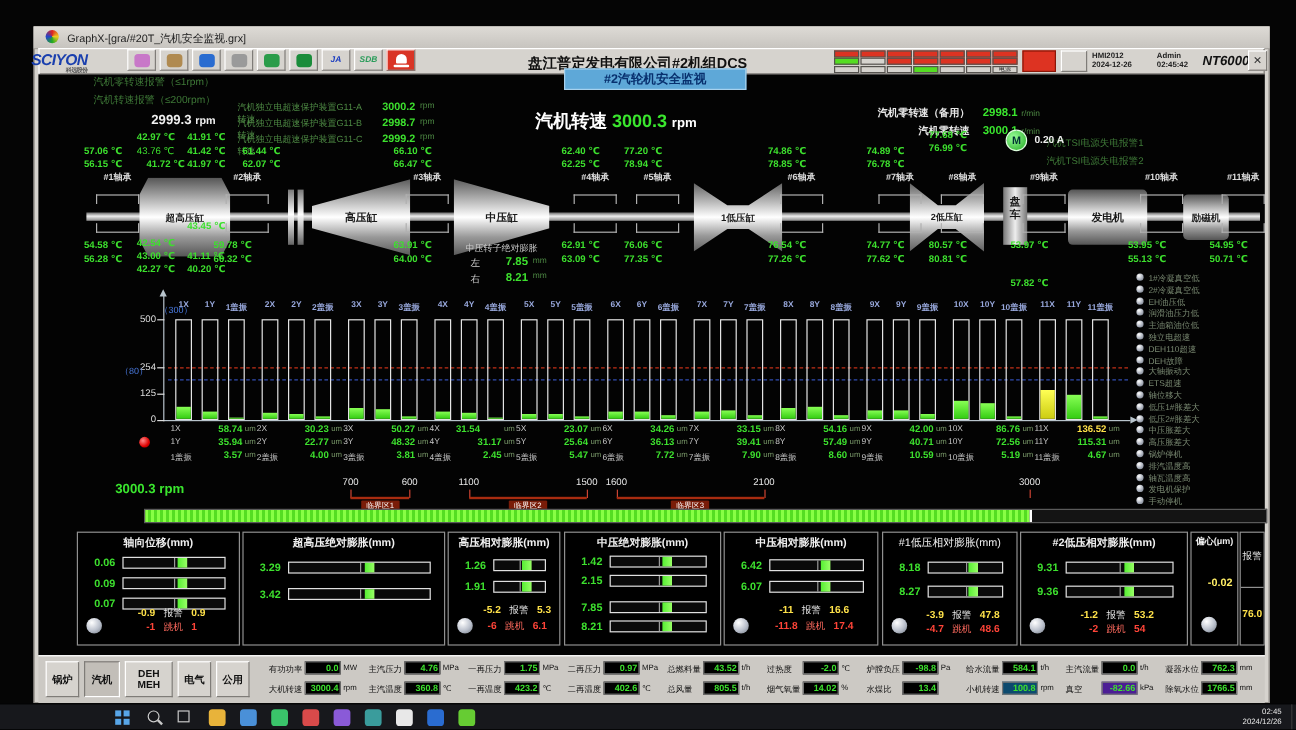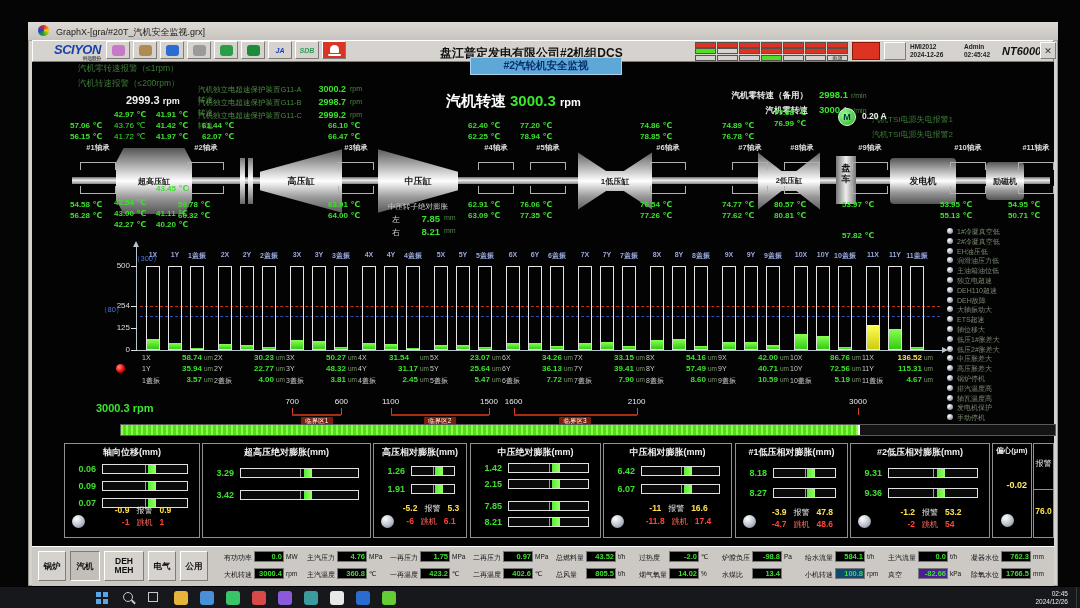--- a/index.html
+++ b/index.html
@@ -15,21 +15,21 @@
 <div id="root">
 
   <div class="abs" style="left:28px;top:22px;width:1030px;height:564px;background:#d6d3ce;border:1px solid #98958f;box-sizing:border-box;"></div>
 
   <div class="abs" style="left:28px;top:22px;width:1030px;height:18px;background:linear-gradient(180deg,#dedbd6,#c7c4bf);border-bottom:1px solid #a8a5a0;">
     <div class="abs" style="left:10px;top:3px;width:11px;height:11px;border-radius:50%;background:conic-gradient(#d22,#ec2,#2a2,#24c,#d22);"></div>
     <div class="abs" style="left:28px;top:4px;font-size:9px;color:#222;">GraphX-[gra/#20T_汽机安全监视.grx]</div>
   </div>
 
   <div class="abs bev" style="left:32px;top:40px;width:1022px;height:22px;"></div>
-  <div class="abs" style="left:54px;top:42px;font-size:13px;font-weight:bold;font-style:italic;color:#1a3fae;letter-spacing:-0.5px;">
+  <div class="abs" style="left:26px;top:42px;font-size:13px;font-weight:bold;font-style:italic;color:#1a3fae;letter-spacing:-0.5px;">
     <span>SCIYON</span>
     <div style="font-size:5px;font-style:normal;color:#555;text-align:right;margin-top:-2px;">科远股份</div>
   </div>
   <div class="abs" id="tb-icons" style="left:106px;top:41px;height:20px;display:flex;gap:3px;">
       <div style="position: relative; width: 24px; height: 18px; background: rgb(214, 211, 206); border-width: 1px; border-style: solid; border-color: rgb(255, 255, 255) rgb(127, 124, 120) rgb(127, 124, 120) rgb(255, 255, 255); box-sizing: border-box;">
         <div style="position: absolute; left: 5px; top: 3px; width: 13px; height: 11px; border-radius: 3px; background: rgb(200, 120, 200);"></div>
       </div>
       <div style="position: relative; width: 24px; height: 18px; background: rgb(214, 211, 206); border-width: 1px; border-style: solid; border-color: rgb(255, 255, 255) rgb(127, 124, 120) rgb(127, 124, 120) rgb(255, 255, 255); box-sizing: border-box;">
         <div style="position: absolute; left: 5px; top: 3px; width: 13px; height: 11px; border-radius: 3px; background: rgb(176, 138, 80);"></div>
       </div>
@@ -262,21 +262,21 @@
     <div style="position: absolute; left: 950px; top: 186px; width: 36px; height: 8px; border-right: 1px solid rgb(176, 176, 176); border-bottom: 1px solid rgb(176, 176, 176); border-left: 1px solid rgb(176, 176, 176); border-image: initial; border-top: none; box-sizing: border-box;"></div>
     <div style="position: absolute; left: 940px; top: 200px; width: 56px; font-size: 8px; font-weight: bold; color: rgb(61, 224, 46);">53.95 ℃</div>
     <div style="position: absolute; left: 940px; top: 211px; width: 56px; font-size: 8px; font-weight: bold; color: rgb(61, 224, 46);">55.13 ℃</div>
     <div style="position: absolute; left: 1014px; top: 143px; width: 44px; text-align: center; font-size: 7.5px; font-weight: bold; color: rgb(221, 221, 221);">#11轴承</div>
     <div style="position: absolute; left: 1018px; top: 162px; width: 36px; height: 8px; border-top: 1px solid rgb(176, 176, 176); border-right: 1px solid rgb(176, 176, 176); border-left: 1px solid rgb(176, 176, 176); border-image: initial; border-bottom: none; box-sizing: border-box;"></div>
     <div style="position: absolute; left: 1018px; top: 186px; width: 36px; height: 8px; border-right: 1px solid rgb(176, 176, 176); border-bottom: 1px solid rgb(176, 176, 176); border-left: 1px solid rgb(176, 176, 176); border-image: initial; border-top: none; box-sizing: border-box;"></div>
     <div style="position: absolute; left: 1008px; top: 200px; width: 56px; font-size: 8px; font-weight: bold; color: rgb(61, 224, 46);">54.95 ℃</div>
     <div style="position: absolute; left: 1008px; top: 211px; width: 56px; font-size: 8px; font-weight: bold; color: rgb(61, 224, 46);">50.71 ℃</div>
     <div style="position: absolute; left: 114px; top: 110px; width: 40px; font-size: 8px; font-weight: bold; color: rgb(61, 224, 46);">42.97 ℃</div>
     <div style="position: absolute; left: 114px; top: 121px; width: 40px; font-size: 8px; font-weight: normal; color: rgb(61, 224, 46);">43.76 ℃</div>
-    <div style="position: absolute; left: 114px; top: 132px; width: 40px; font-size: 8px; font-weight: normal; color: rgb(61, 224, 46);">41.72 ℃</div>
+    <div style="position: absolute; left: 114px; top: 132px; width: 40px; font-size: 8px; font-weight: bold; color: rgb(61, 224, 46); text-align: right;">41.72 ℃</div>
     <div style="position: absolute; left: 156px; top: 110px; width: 40px; font-size: 8px; font-weight: bold; color: rgb(61, 224, 46);">41.91 ℃</div>
     <div style="position: absolute; left: 156px; top: 121px; width: 40px; font-size: 8px; font-weight: bold; color: rgb(61, 224, 46);">41.42 ℃</div>
     <div style="position: absolute; left: 156px; top: 132px; width: 40px; font-size: 8px; font-weight: bold; color: rgb(61, 224, 46);">41.97 ℃</div>
     <div style="position: absolute; left: 114px; top: 198px; width: 40px; font-size: 8px; font-weight: bold; color: rgb(61, 224, 46);">42.54 ℃</div>
     <div style="position: absolute; left: 114px; top: 209px; width: 40px; font-size: 8px; font-weight: bold; color: rgb(61, 224, 46);">43.00 ℃</div>
     <div style="position: absolute; left: 114px; top: 220px; width: 40px; font-size: 8px; font-weight: bold; color: rgb(61, 224, 46);">42.27 ℃</div>
     <div style="position: absolute; left: 156px; top: 184px; width: 40px; font-size: 8px; font-weight: bold; color: rgb(61, 224, 46);">43.45 ℃</div>
     <div style="position: absolute; left: 156px; top: 209px; width: 40px; font-size: 8px; font-weight: bold; color: rgb(61, 224, 46);">41.11 ℃</div>
     <div style="position: absolute; left: 156px; top: 220px; width: 40px; font-size: 8px; font-weight: bold; color: rgb(61, 224, 46);">40.20 ℃</div>
     <div style="position: absolute; left: 388px; top: 202px; font-size: 7.5px; color: rgb(204, 204, 204);">中压转子绝对膨胀</div>
@@ -371,21 +371,21 @@
     </div>
     <div style="position: absolute; left: 384px; top: 251px; width: 14px; text-align: center; font-size: 7px; font-weight: bold; color: rgb(152, 168, 220);">4Y</div>
     <div style="position: absolute; left: 384px; top: 266px; width: 14px; height: 84px; border: 1px solid rgb(228, 228, 228); box-sizing: border-box;">
       <div style="position: absolute; left: 0px; right: 0px; bottom: 0px; height: 5.5px; background: linear-gradient(rgb(136, 255, 85), rgb(51, 204, 17));"></div>
     </div>
     <div style="position: absolute; left: 400px; top: 251px; width: 26px; text-align: center; font-size: 7px; font-weight: bold; color: rgb(152, 168, 220);">4盖振</div>
     <div style="position: absolute; left: 406px; top: 266px; width: 14px; height: 84px; border: 1px solid rgb(228, 228, 228); box-sizing: border-box;">
       <div style="position: absolute; left: 0px; right: 0px; bottom: 0px; height: 1px; background: linear-gradient(rgb(136, 255, 85), rgb(51, 204, 17));"></div>
     </div>
     <div style="position: absolute; left: 358px; top: 354px; width: 26px; font-size: 7px; color: rgb(200, 200, 200);">4X</div>
-    <div style="position: absolute; left: 380px; top: 353px; width: 38px; text-align: center; font-size: 8px; font-weight: bold; color: rgb(61, 224, 46);">31.54</div>
+    <div style="position: absolute; left: 380px; top: 353px; width: 38px; text-align: left; font-size: 8px; font-weight: bold; color: rgb(61, 224, 46);">31.54</div>
     <div style="position: absolute; left: 420px; top: 354px; font-size: 6.5px; color: rgb(122, 154, 106);">um</div>
     <div style="position: absolute; left: 358px; top: 365px; width: 26px; font-size: 7px; color: rgb(200, 200, 200);">4Y</div>
     <div style="position: absolute; left: 380px; top: 364px; width: 38px; text-align: right; font-size: 8px; font-weight: bold; color: rgb(61, 224, 46);">31.17</div>
     <div style="position: absolute; left: 420px; top: 365px; font-size: 6.5px; color: rgb(122, 154, 106);">um</div>
     <div style="position: absolute; left: 358px; top: 376px; width: 26px; font-size: 7px; color: rgb(200, 200, 200);">4盖振</div>
     <div style="position: absolute; left: 380px; top: 375px; width: 38px; text-align: right; font-size: 8px; font-weight: bold; color: rgb(61, 224, 46);">2.45</div>
     <div style="position: absolute; left: 420px; top: 376px; font-size: 6.5px; color: rgb(122, 154, 106);">um</div>
     <div style="position: absolute; left: 434px; top: 251px; width: 14px; text-align: center; font-size: 7px; font-weight: bold; color: rgb(152, 168, 220);">5X</div>
     <div style="position: absolute; left: 434px; top: 266px; width: 14px; height: 84px; border: 1px solid rgb(228, 228, 228); box-sizing: border-box;">
       <div style="position: absolute; left: 0px; right: 0px; bottom: 0px; height: 4.1px; background: linear-gradient(rgb(136, 255, 85), rgb(51, 204, 17));"></div>
@@ -660,21 +660,21 @@
       <div style="font-size: 8px; color: rgb(232, 232, 232);">报警</div>
       <div style="font-size: 8.5px; font-weight: bold; color: rgb(255, 226, 74);">16.6</div>
     </div>
     <div style="position: absolute; left: 629px; top: 516px; width: 99px; display: flex; justify-content: center; gap: 7px;">
       <div style="font-size: 8.5px; font-weight: bold; color: rgb(255, 68, 56);">-11.8</div>
       <div style="font-size: 8px; color: rgb(255, 106, 94);">跳机</div>
       <div style="font-size: 8.5px; font-weight: bold; color: rgb(255, 68, 56);">17.4</div>
     </div>
     <div style="position: absolute; left: 611px; top: 515px; width: 13px; height: 13px; border-radius: 50%; background: radial-gradient(circle at 35% 30%, rgb(255, 255, 255), rgb(185, 191, 203) 55%, rgb(111, 118, 128));"></div>
     <div style="position: absolute; left: 735px; top: 443px; width: 113px; height: 95px; border: 1px solid rgb(144, 144, 144); box-sizing: border-box; background: rgb(0, 0, 0);"></div>
-    <div style="position: absolute; left: 735px; top: 446px; width: 113px; text-align: center; font-size: 9px; font-weight: bold; color: rgb(240, 240, 240);">#1低压相对膨胀(mm)</div>
+    <div style="position: absolute; left: 735px; top: 446px; width: 113px; text-align: center; font-size: 9px; font-weight: normal; color: rgb(240, 240, 240);">#1低压相对膨胀(mm)</div>
     <div style="position: absolute; left: 737px; top: 468px; width: 30px; text-align: right; font-size: 9px; font-weight: bold; color: rgb(61, 224, 46);">8.18</div>
     <div style="position: absolute; left: 773px; top: 468px; width: 63px; height: 10px; border: 1px solid rgb(224, 224, 224); box-sizing: border-box; background: rgb(10, 10, 10);">
       <div style="position: absolute; left: 50%; top: 0px; bottom: 0px; width: 1px; background: rgb(153, 153, 153);"></div>
       <div style="position: absolute; left: 54%; top: 0px; bottom: 0px; width: 8px; background: linear-gradient(90deg, rgb(85, 238, 51), rgb(153, 255, 102));"></div>
     </div>
     <div style="position: absolute; left: 737px; top: 488px; width: 30px; text-align: right; font-size: 9px; font-weight: bold; color: rgb(61, 224, 46);">8.27</div>
     <div style="position: absolute; left: 773px; top: 488px; width: 63px; height: 10px; border: 1px solid rgb(224, 224, 224); box-sizing: border-box; background: rgb(10, 10, 10);">
       <div style="position: absolute; left: 50%; top: 0px; bottom: 0px; width: 1px; background: rgb(153, 153, 153);"></div>
       <div style="position: absolute; left: 54%; top: 0px; bottom: 0px; width: 8px; background: linear-gradient(90deg, rgb(85, 238, 51), rgb(153, 255, 102));"></div>
     </div>

